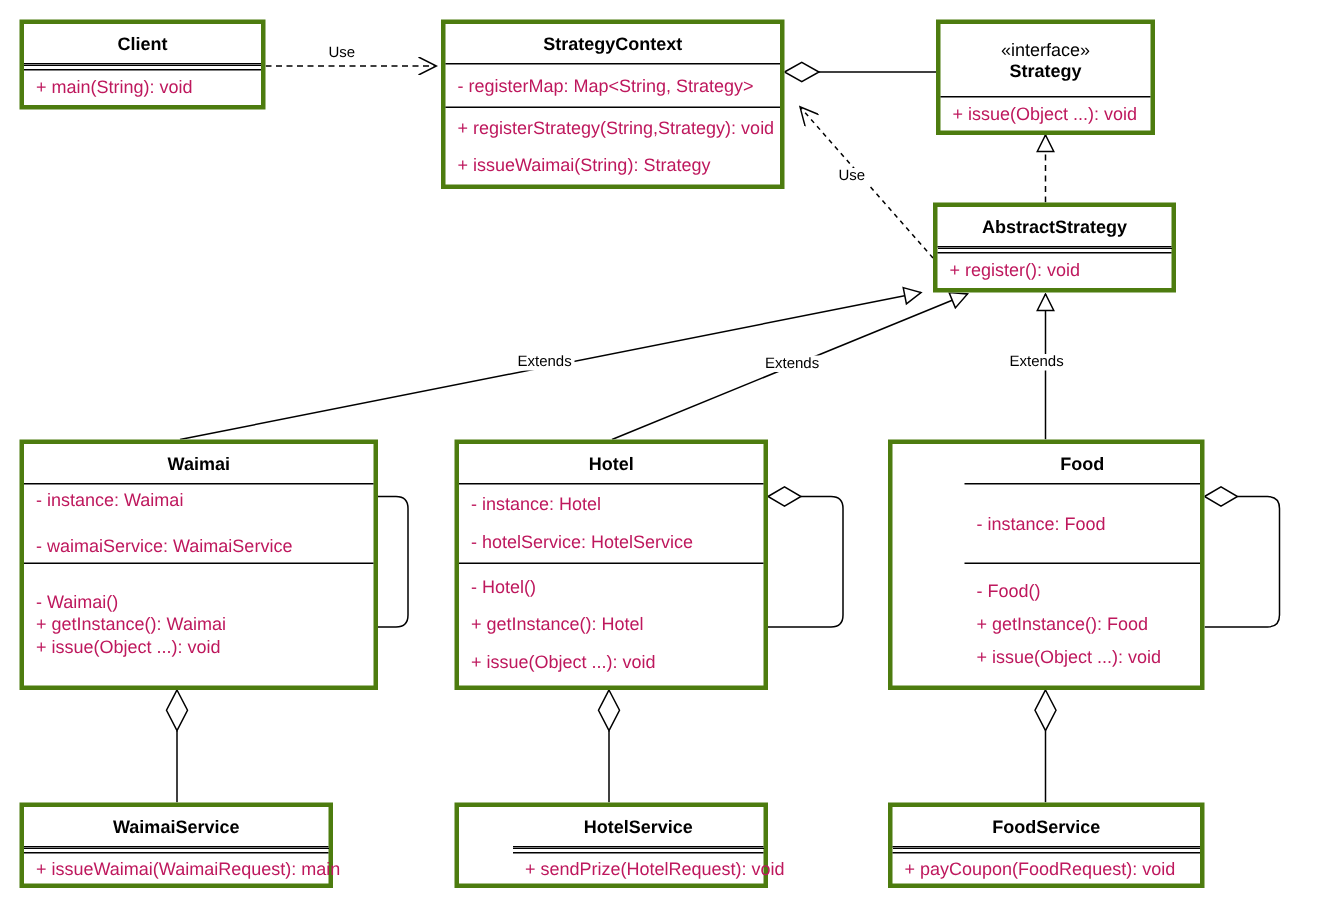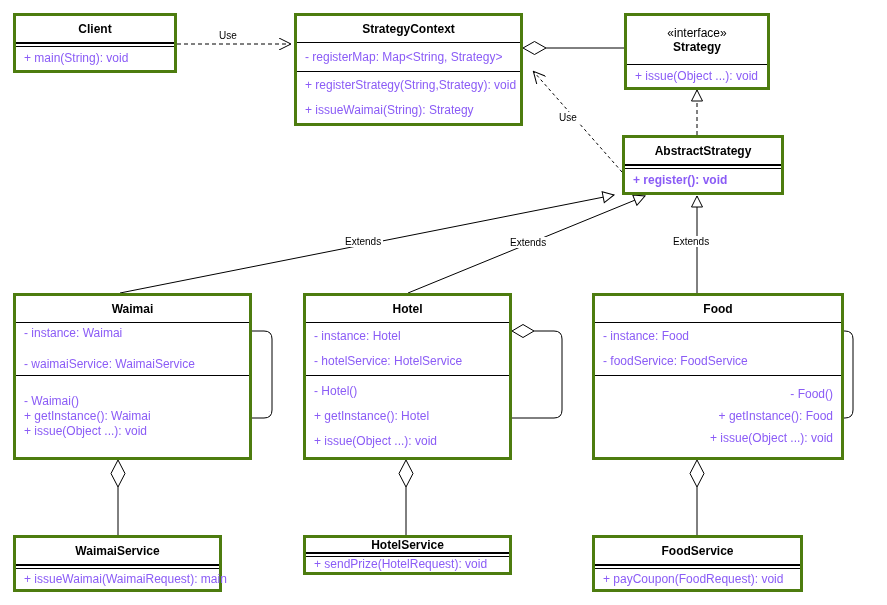--- a/index.html
+++ b/index.html
@@ -60,21 +60,21 @@
     justify-content: center;
   }
   .compartment.empty-attrs {
     border-top: 1px solid #000000;
     box-shadow: inset 0 2px 0 -1px #000000;
     height: 4px;
     flex: 0 0 4px;
   }
   .member {
     font-size: 12px;
-    color: #8b5cf6;
+    color: #be185d;
     padding: 0 8px;
     line-height: 1.25;
     white-space: nowrap;
   }
   .edge-label {
     position: absolute;
     font-size: 10px;
     color: #000000;
     background: #ffffff;
     padding: 0 2px;
@@ -187,21 +187,21 @@
     <div class="compartment" style="flex:1;">
       <div class="member">+ issue(Object ...): void</div>
     </div>
   </div>
 
   <div class="uml-class" style="left:622px; top:135px; width:162px; height:60px;">
     <div class="uml-title" style="height:26px;">
       <span>AbstractStrategy</span>
     </div>
     <div class="compartment empty-attrs"></div>
-    <div class="compartment" style="flex:1;font-weight:bold;">
+    <div class="compartment" style="flex:1;">
       <div class="member">+ register(): void</div>
     </div>
   </div>
 
   <div class="uml-class" style="left:13px; top:293px; width:239px; height:167px;">
     <div class="uml-title" style="height:26px;">
       <span>Waimai</span>
     </div>
     <div class="compartment" style="height:53px; gap:16px;">
       <div class="member">- instance: Waimai</div>
@@ -222,46 +222,45 @@
       <div class="member">- instance: Hotel</div>
       <div class="member">- hotelService: HotelService</div>
     </div>
     <div class="compartment" style="flex:1; gap:10px;">
       <div class="member">- Hotel()</div>
       <div class="member">+ getInstance(): Hotel</div>
       <div class="member">+ issue(Object ...): void</div>
     </div>
   </div>
 
-  <div class="uml-class" style="left:592px; top:293px; width:252px; height:167px;">
+  <div class="uml-class" style="left:592px; top:293px; width:211px; height:167px;padding-left:48px;">
     <div class="uml-title" style="height:26px;">
       <span>Food</span>
     </div>
     <div class="compartment" style="height:53px; gap:10px;">
       <div class="member">- instance: Food</div>
-      <div class="member">- foodService: FoodService</div>
-    </div>
-    <div class="compartment" style="flex:1; gap:7px;text-align:right;">
+    </div>
+    <div class="compartment" style="flex:1; gap:7px;">
       <div class="member">- Food()</div>
       <div class="member">+ getInstance(): Food</div>
       <div class="member">+ issue(Object ...): void</div>
     </div>
   </div>
 
   <div class="uml-class" style="left:13px; top:535px; width:209px; height:57px;">
     <div class="uml-title" style="height:26px;align-items:center;">
       <span>WaimaiService</span>
     </div>
     <div class="compartment empty-attrs"></div>
     <div class="compartment" style="flex:1;">
       <div class="member">+ issueWaimai(WaimaiRequest): main</div>
     </div>
   </div>
 
-  <div class="uml-class" style="left:303px; top:535px; width:209px; height:40px;">
+  <div class="uml-class" style="left:303px; top:535px; width:209px; height:57px;padding-left:36px;">
     <div class="uml-title" style="height:26px;">
       <span>HotelService</span>
     </div>
     <div class="compartment empty-attrs"></div>
     <div class="compartment" style="flex:1;">
       <div class="member">+ sendPrize(HotelRequest): void</div>
     </div>
   </div>
 
   <div class="uml-class" style="left:592px; top:535px; width:211px; height:57px;">

